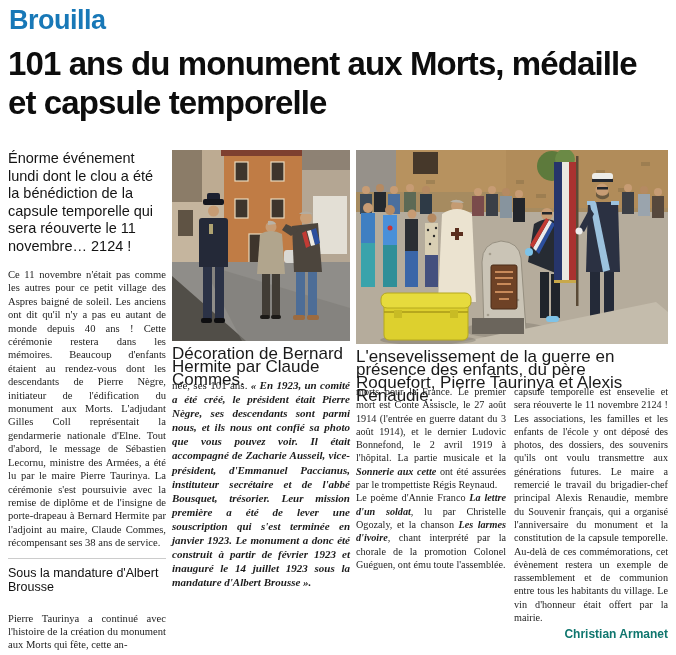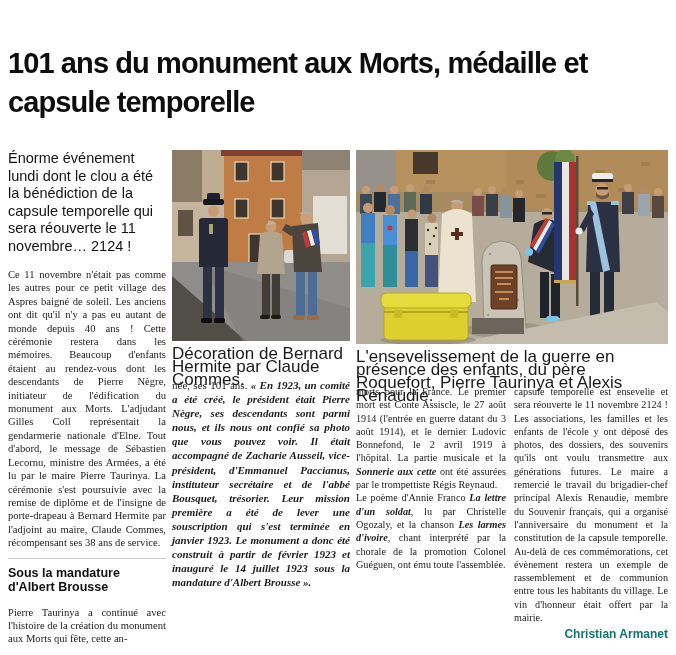--- a/index.html
+++ b/index.html
@@ -4,32 +4,32 @@
 <style>
   html,body { margin:0; padding:0; background:#ffffff; }
   .page { position:relative; width:676px; height:655px; background:#fff; overflow:hidden;
           font-family:"Liberation Serif", serif; color:#1c1c1c; }
 
   .kicker { position:absolute; left:9px; top:5px; font-family:"Liberation Sans",sans-serif;
             font-weight:700; font-size:27px; letter-spacing:-0.5px; color:#1878b7; }
 
   .headline { position:absolute; left:8px; top:44px; width:662px; margin:0;
               font-family:"Liberation Sans",sans-serif; font-weight:700;
-              font-size:29px; line-height:39px; letter-spacing:-0.9px; color:#0d0d0d; }
+              font-size:33px; line-height:39px; letter-spacing:-0.9px; color:#0d0d0d; }
 
   .col { position:absolute; }
   .col p { margin:0; }
   .body { font-size:10.6px; line-height:13.4px; text-align:justify; hyphens:auto; -webkit-hyphens:auto; }
   .it { font-style:italic;font-weight:bold; }
 
   .col1 { left:8px; top:150px; width:158px; }
   .lead { margin:0 0 13px 0 !important; font-family:"Liberation Sans",sans-serif;
           font-size:14.5px; line-height:17.5px; color:#141414; }
   .rule { border:0; border-top:1px solid #cccccc; margin:8px 0 7px 0; }
-  .subhead { margin:0 0 11px 0; font-family:"Liberation Sans",sans-serif; font-weight:700;
+  .subhead { margin:0 0 17px 0; font-family:"Liberation Sans",sans-serif; font-weight:400;
              font-size:12.5px; line-height:14.5px; color:#101010; }
 
   .photo { position:absolute; margin:0; background:#ddd; }
   .photo svg { display:block; width:100%; height:100%; }
   .photo1 { left:172px; top:150px; width:178px; height:191px; }
   .photo2 { left:356px; top:150px; width:312px; height:194px; }
 
   .caption { position:absolute; font-family:"Liberation Sans",sans-serif; font-weight:400;
              font-size:17px; line-height:13px; color:#1a1a1a; }
   .cap1 { left:172px; top:347px; width:178px; }
@@ -43,20 +43,21 @@
   .col3 .body, .col4 .body { font-size:10.2px; line-height:13.3px; }
 
   .byline { margin-top:3px !important; text-align:right; font-family:"Liberation Sans",sans-serif;
             font-weight:700; font-size:12px; color:#0f766e; }
 </style>
 </head>
 <body>
 
 <div class="page">
 
+  <div class="kicker" style="color: rgb(24, 120, 183);">Brouilla</div>
   <h1 class="headline">101 ans du monument aux Morts, médaille et capsule temporelle</h1>
 
   <div class="col col1">
     <p class="lead">Énorme événement lundi dont le clou a été la bénédiction de la capsule temporelle qui sera réouverte le 11 novembre… 2124 !</p>
     <p class="body">Ce 11 novembre n'était pas comme les autres pour ce petit village des Aspres baigné de soleil. Les anciens ont dit qu'il n'y a pas eu autant de monde depuis 40 ans ! Cette cérémonie restera dans les mémoires. Beaucoup d'enfants étaient au rendez-vous dont les descendants de Pierre Nègre, initiateur de l'édification du monument aux Morts. L'adjudant Gilles Coll représentait la gendarmerie nationale d'Elne. Tout d'abord, le message de Sébastien Lecornu, ministre des Armées, a été lu par le maire Pierre Taurinya. La cérémonie s'est poursuivie avec la remise de diplôme et de l'insigne de porte-drapeau à Bernard Hermite par l'adjoint au maire, Claude Commes, récompensant ses 38 ans de service.</p>
     <hr class="rule">
     <h3 class="subhead">Sous la mandature d'Albert Brousse</h3>
     <p class="body">Pierre Taurinya a continué avec l'histoire de la création du monument aux Morts qui fête, cette an-</p>
   </div>
 

